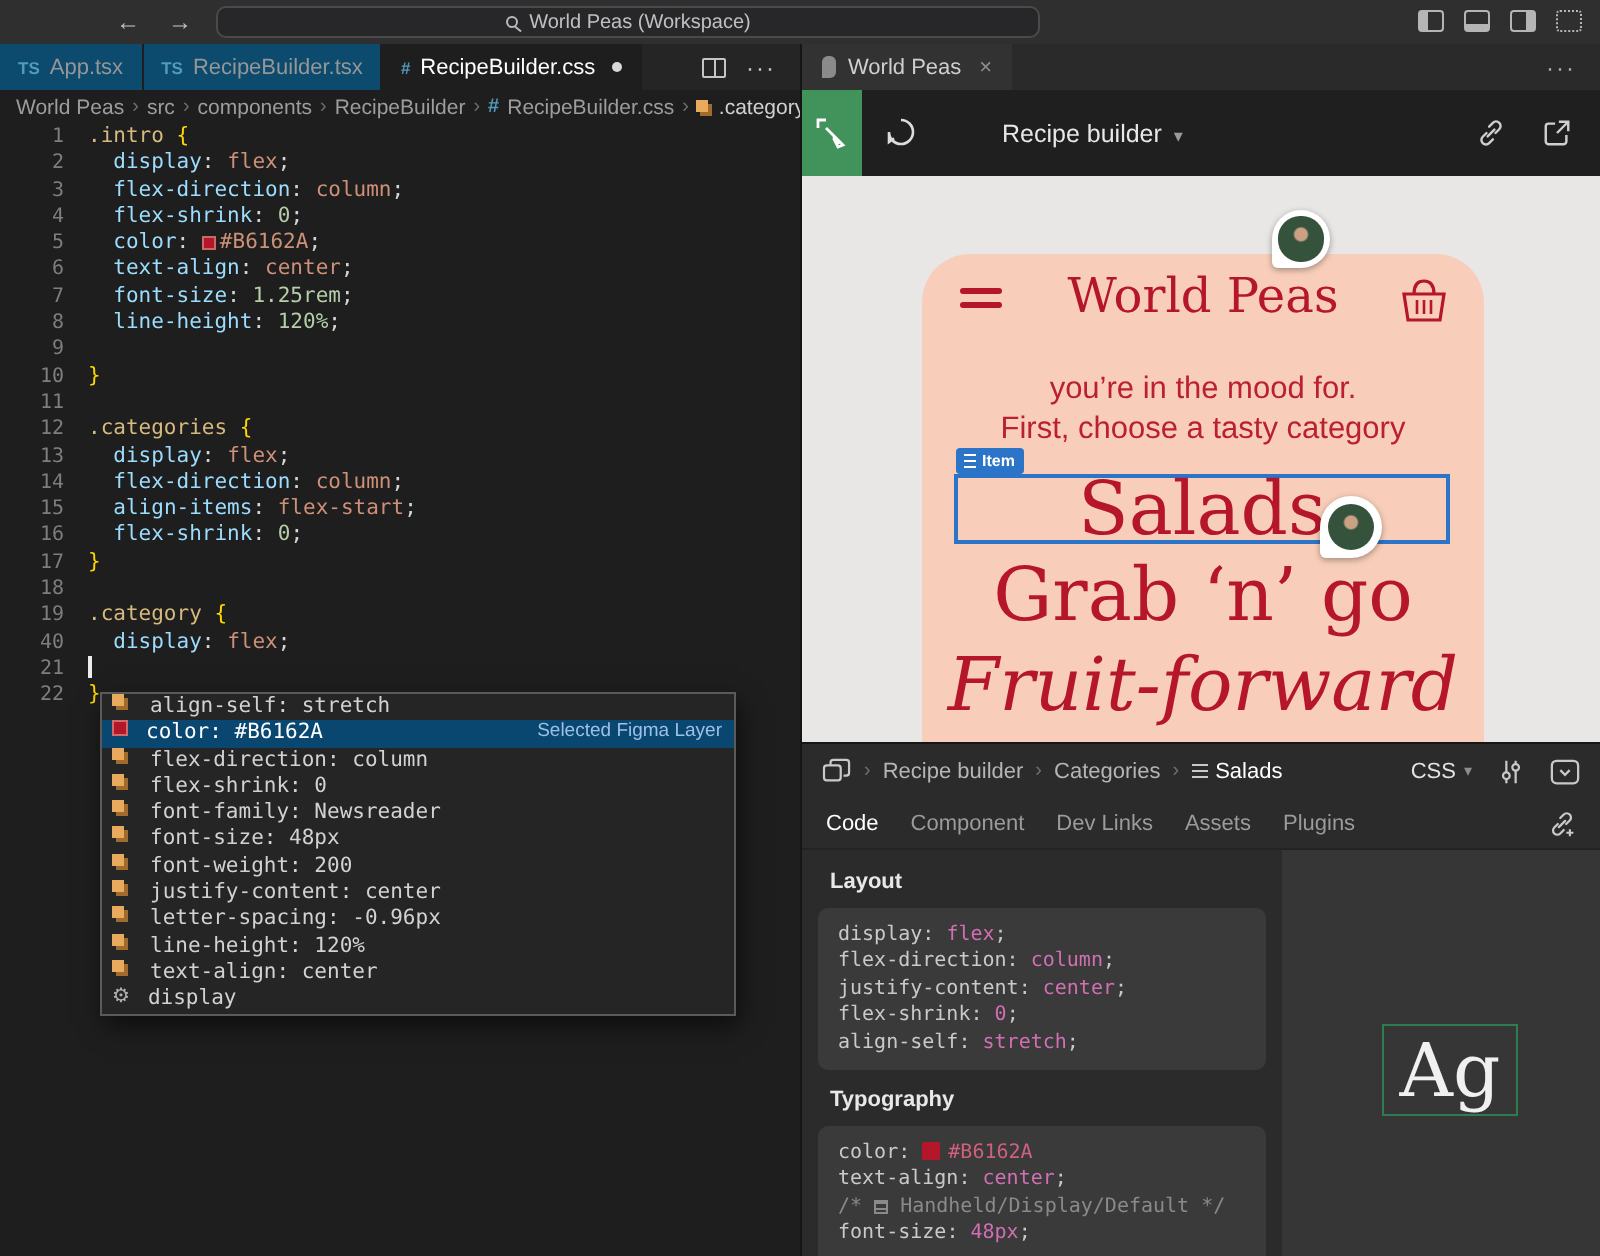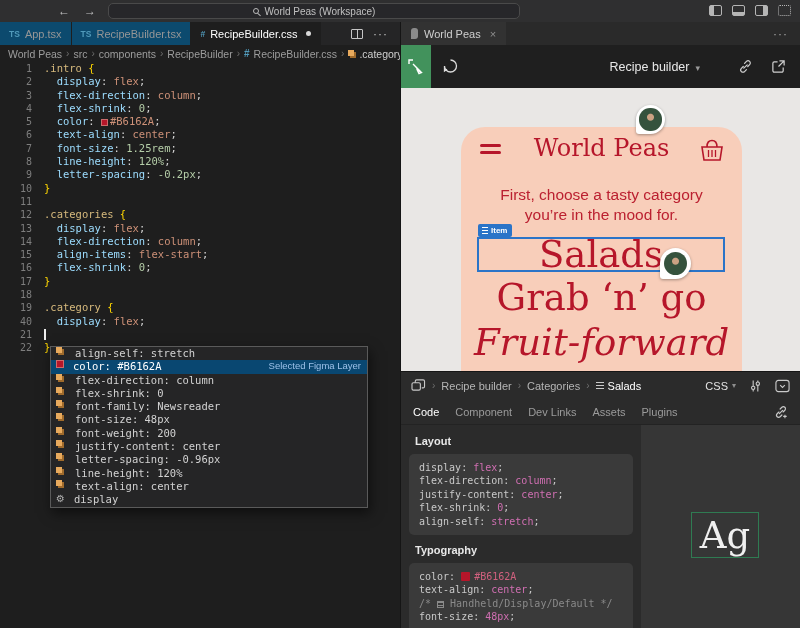--- a/index.html
+++ b/index.html
@@ -58,21 +58,21 @@
   .fg-tabstrip{position:absolute;left:400px;top:22px;width:400px;height:23px;background:#2a2a2a;display:flex;align-items:center;border-left:1px solid #151515}
   .fg-tab{display:flex;align-items:center;gap:6px;padding:0 10px;height:100%;background:#323232;color:#cfcfcf;font-size:11px}
   .fg-close{color:#8f8f8f;font-size:11px;margin-left:3px}
   .fg-more{margin-left:auto;padding-right:12px;color:#aaa;letter-spacing:1px;font-size:12px}
   .figma-logo{display:inline-block;width:7px;height:11px;background:
     linear-gradient(#9a9a9a,#9a9a9a);background-size:7px 11px;border-radius:3px 3px 3px 0;opacity:.85}
 
   .fg-toolbar{position:absolute;left:400px;top:45px;width:400px;height:43px;background:#1f1f1f;display:flex;align-items:center;border-left:1px solid #151515}
   .tool-select{width:30px;height:43px;background:#42925C;display:flex;align-items:center;justify-content:center;flex:none}
   .tool-comment{width:38px;display:flex;justify-content:center;flex:none}
-  .fg-title{position:absolute;left:100px;right:100px;text-align:right;color:#e8e8e8;font-size:12.5px}
+  .fg-title{position:absolute;left:100px;right:100px;text-align:left;color:#e8e8e8;font-size:12.5px}
   .fg-title .chev{color:#9a9a9a;font-size:9px;margin-left:6px}
   .tool-right{margin-left:auto;display:flex;gap:18px;padding-right:14px;align-items:center}
 
   
   .fg-canvas{position:absolute;left:400px;top:88px;width:400px;height:283px;background:#e9e7e5;overflow:hidden;border-left:1px solid #151515}
   .frame{position:absolute;left:60px;top:39px;width:281px;height:300px;background:#F8CEBA;border-radius:24px}
   .hamb{position:absolute;left:19px;top:17px;width:21px}
   .hamb i{display:block;height:2.5px;background:#B6162A;border-radius:2px;margin-bottom:4.5px}
   .fr-title{position:absolute;left:0;right:0;top:7px;text-align:center;font-family:"DejaVu Serif",serif;font-size:24px;color:#B6162A}
   .basket{position:absolute;right:17px;top:12px}
@@ -171,21 +171,21 @@
 
 <div class="editor" id="code-lines">
     <div class="cl"><span class="ln">1</span><span class="code"><span class="c-sel">.intro </span><span class="c-brc">{</span></span></div>
     <div class="cl"><span class="ln">2</span><span class="code"><span class="c-pun">  </span><span class="c-prop">display</span><span class="c-pun">: </span><span class="c-val">flex</span><span class="c-pun">;</span></span></div>
     <div class="cl"><span class="ln">3</span><span class="code"><span class="c-pun">  </span><span class="c-prop">flex-direction</span><span class="c-pun">: </span><span class="c-val">column</span><span class="c-pun">;</span></span></div>
     <div class="cl"><span class="ln">4</span><span class="code"><span class="c-pun">  </span><span class="c-prop">flex-shrink</span><span class="c-pun">: </span><span class="c-num">0</span><span class="c-pun">;</span></span></div>
     <div class="cl"><span class="ln">5</span><span class="code"><span class="c-pun">  </span><span class="c-prop">color</span><span class="c-pun">: </span><span class="i-eswatch"></span><span class="c-val">#B6162A</span><span class="c-pun">;</span></span></div>
     <div class="cl"><span class="ln">6</span><span class="code"><span class="c-pun">  </span><span class="c-prop">text-align</span><span class="c-pun">: </span><span class="c-val">center</span><span class="c-pun">;</span></span></div>
     <div class="cl"><span class="ln">7</span><span class="code"><span class="c-pun">  </span><span class="c-prop">font-size</span><span class="c-pun">: </span><span class="c-num">1.25rem</span><span class="c-pun">;</span></span></div>
     <div class="cl"><span class="ln">8</span><span class="code"><span class="c-pun">  </span><span class="c-prop">line-height</span><span class="c-pun">: </span><span class="c-num">120%</span><span class="c-pun">;</span></span></div>
-    <div class="cl"><span class="ln">9</span><span class="code"><span class="c-pun">  </span><span class="c-prop">letter-spacing</span><span class="c-pun">: </span><span class="c-num">-0.2px</span><span class="c-pun">;</span></span></div>
+    <div class="cl"><span class="ln">9</span></div>
     <div class="cl"><span class="ln">10</span><span class="code"><span class="c-brc">}</span></span></div>
     <div class="cl"><span class="ln">11</span><span class="code"></span></div>
     <div class="cl"><span class="ln">12</span><span class="code"><span class="c-sel">.categories </span><span class="c-brc">{</span></span></div>
     <div class="cl"><span class="ln">13</span><span class="code"><span class="c-pun">  </span><span class="c-prop">display</span><span class="c-pun">: </span><span class="c-val">flex</span><span class="c-pun">;</span></span></div>
     <div class="cl"><span class="ln">14</span><span class="code"><span class="c-pun">  </span><span class="c-prop">flex-direction</span><span class="c-pun">: </span><span class="c-val">column</span><span class="c-pun">;</span></span></div>
     <div class="cl"><span class="ln">15</span><span class="code"><span class="c-pun">  </span><span class="c-prop">align-items</span><span class="c-pun">: </span><span class="c-val">flex-start</span><span class="c-pun">;</span></span></div>
     <div class="cl"><span class="ln">16</span><span class="code"><span class="c-pun">  </span><span class="c-prop">flex-shrink</span><span class="c-pun">: </span><span class="c-num">0</span><span class="c-pun">;</span></span></div>
     <div class="cl"><span class="ln">17</span><span class="code"><span class="c-brc">}</span></span></div>
     <div class="cl"><span class="ln">18</span><span class="code"></span></div>
     <div class="cl"><span class="ln">19</span><span class="code"><span class="c-sel">.category </span><span class="c-brc">{</span></span></div>
@@ -287,22 +287,22 @@
         <i></i>
         <i></i>
       </div>
     <div class="fr-title">World Peas</div>
     <svg class="basket" width="26" height="23" viewBox="0 0 26 23">
       <path d="M3 8 H23 L21 21 H5 Z" fill="none" stroke="#B6162A" stroke-width="1.6"></path>
       <path d="M8 8 C8 3 10 1.5 13 1.5 C16 1.5 18 3 18 8" fill="none" stroke="#B6162A" stroke-width="1.6"></path>
       <path d="M9.5 11 V18 M13 11 V18 M16.5 11 V18" stroke="#B6162A" stroke-width="1.3"></path>
     </svg>
     <div class="fr-intro">
+      <div>you’re in the mood for.</div>
       <div>First, choose a tasty category</div>
-      <div>you’re in the mood for.</div>
     </div>
     <div class="item-badge">
       <span class="badge-lines"></span>
       <span>Item</span>
     </div>
     <div class="sel-rect">
       <div class="cat">Salads</div>
     </div>
     <div class="cat cat-2">Grab ‘n’ go</div>
     <div class="cat cat-3">Fruit-forward</div>

